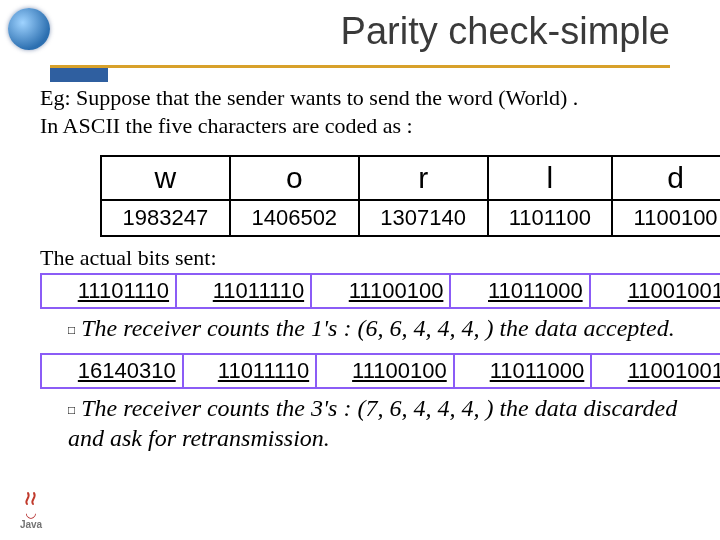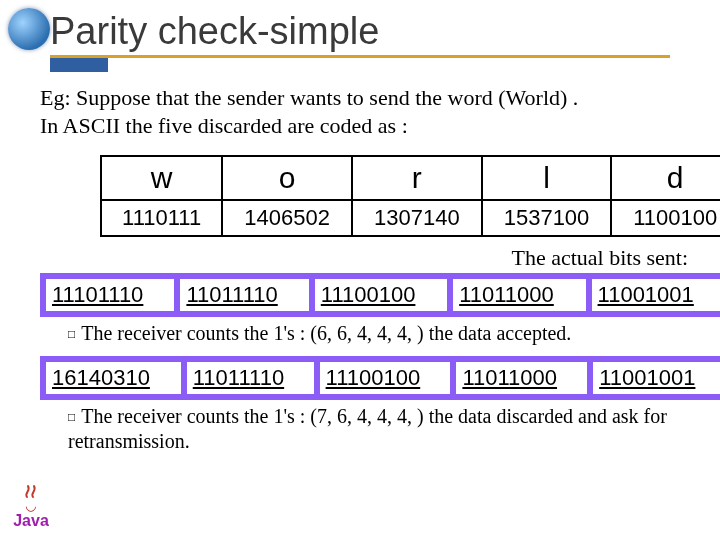--- a/index.html
+++ b/index.html
@@ -6,89 +6,90 @@
   body {
     width: 720px; height: 540px; background: #fff;
     font-family: "Times New Roman", serif; color: #000;
     position: relative; overflow: hidden;
   }
   .header {
     position: relative; height: 72px; padding-left: 50px; padding-top: 10px;
   }
   .title {
     font-family: Arial, sans-serif; font-size: 38px; color: #3a3a3a;
-    border-bottom: 3px solid #d8a12a; padding-bottom: 2px; display: inline-block;
+    border-bottom: 3px solid #d8a12a; padding-bottom: 12px; display: inline-block;
     width: 620px;
+    text-align: right;
   }
   .logo {
     position: absolute; left: 8px; top: 8px; width: 42px; height: 42px;
     border-radius: 50%; background: radial-gradient(circle at 35% 35%, #9fd3ff 0%, #2c6fb0 70%);
     box-shadow: 0 0 4px rgba(30,60,120,.5);
   }
   .blue-bar { width: 58px; height: 14px; background: #2f5fa0; margin-top: 0; }
-  .content { padding: 12px 32px 0 40px; }
+  .content { padding: 12px 14px 0 40px; }
   .intro { font-size: 22px; line-height: 1.25; margin-bottom: 16px; }
   table.wordtbl {
     width: 640px; border-collapse: collapse; margin: 0 0 8px 60px;
   }
   table.wordtbl td {
     border: 2px solid #000; text-align: center; padding: 4px 6px;
     font-family: Arial, sans-serif;
   }
   .letters td { font-size: 30px; font-weight: 400; }
   .codes td { font-size: 22px; }
-  .sub { font-size: 22px; margin: 8px 0 0 0; text-align: right; }
+  .sub { font-size: 22px; margin: 8px 0 0 0; }
   table.bits {
     width: 692px; border-collapse: collapse; margin: 2px 0 4px 0;
   }
   table.bits td {
-    border: 6px solid #8b5cf6; text-align: left; padding: 3px 6px;
+    border: 2px solid #8b5cf6; text-align: right; padding: 3px 6px;
     font-family: Arial, sans-serif; font-size: 22px;
     text-decoration: underline;
   }
-  .bullet { font-size: 20px; line-height: 1.25; margin: 0 0 10px 28px; }
+  .bullet { font-size: 24px; line-height: 1.25; margin: 0 0 10px 28px; font-style: italic; }
   .bullet::before { content: "\25A1"; font-size: 12px; margin-right: 6px; vertical-align: 2px; }
   .javalogo {
     position: absolute; left: 10px; bottom: 10px; width: 42px;
     font-family: Arial, sans-serif; text-align: center;
   }
   .steam { width: 20px; height: 18px; margin: 0 auto; position: relative; }
   .steam svg { display: block; }
   .cup { color: #b02020; font-size: 13px; line-height: 1; }
-  .javatxt { font-size: 16px; font-weight: bold; color: #a21caf; }
+  .javatxt { font-size: 10px; font-weight: bold; color: #737373; }
 </style>
 </head>
 <body>
 
 <div class="header">
   <div class="logo"></div>
   <div class="title">Parity check-simple</div>
   <div class="blue-bar"></div>
 </div>
 
 <div class="content">
   <p class="intro">
     <span>Eg: Suppose that the sender wants to send the word (World) .</span><br>
-    <span>In ASCII the five discarded are coded as :</span>
+    <span>In ASCII the five characters are coded as :</span>
   </p>
 
   <table class="wordtbl">
     <tbody>
         <tr class="letters">
       <td>w</td>
       <td>o</td>
       <td>r</td>
       <td>l</td>
       <td>d</td>
     </tr>
     <tr class="codes">
-      <td>1110111</td>
+      <td>1983247</td>
       <td>1406502</td>
       <td>1307140</td>
-      <td>1537100</td>
+      <td>1101100</td>
       <td>1100100</td>
     </tr>
   </tbody>
     </table>
 
   <p class="sub">The actual bits sent:</p>
 
   <table class="bits">
     <tbody>
         <tr>
@@ -108,21 +109,21 @@
         <tr>
       <td>16140310</td>
       <td>11011110</td>
       <td>11100100</td>
       <td>11011000</td>
       <td>11001001</td>
     </tr>
   </tbody>
     </table>
 
-  <p class="bullet">The receiver counts the 1's : (7, 6, 4, 4, 4, ) the data discarded and ask for retransmission.</p>
+  <p class="bullet">The receiver counts the 3's : (7, 6, 4, 4, 4, ) the data discarded and ask for retransmission.</p>
 </div>
 
 <div class="javalogo">
   <div class="steam">
     <svg viewBox="0 0 20 18">
         <path d="M6 16 C3 12 10 10 7 5 M12 16 C9 12 16 10 13 5" stroke="#c0392b" stroke-width="2" fill="none" stroke-linecap="round"></path>
       </svg>
   </div>
   <div class="cup">◡</div>
   <div class="javatxt">Java</div>

